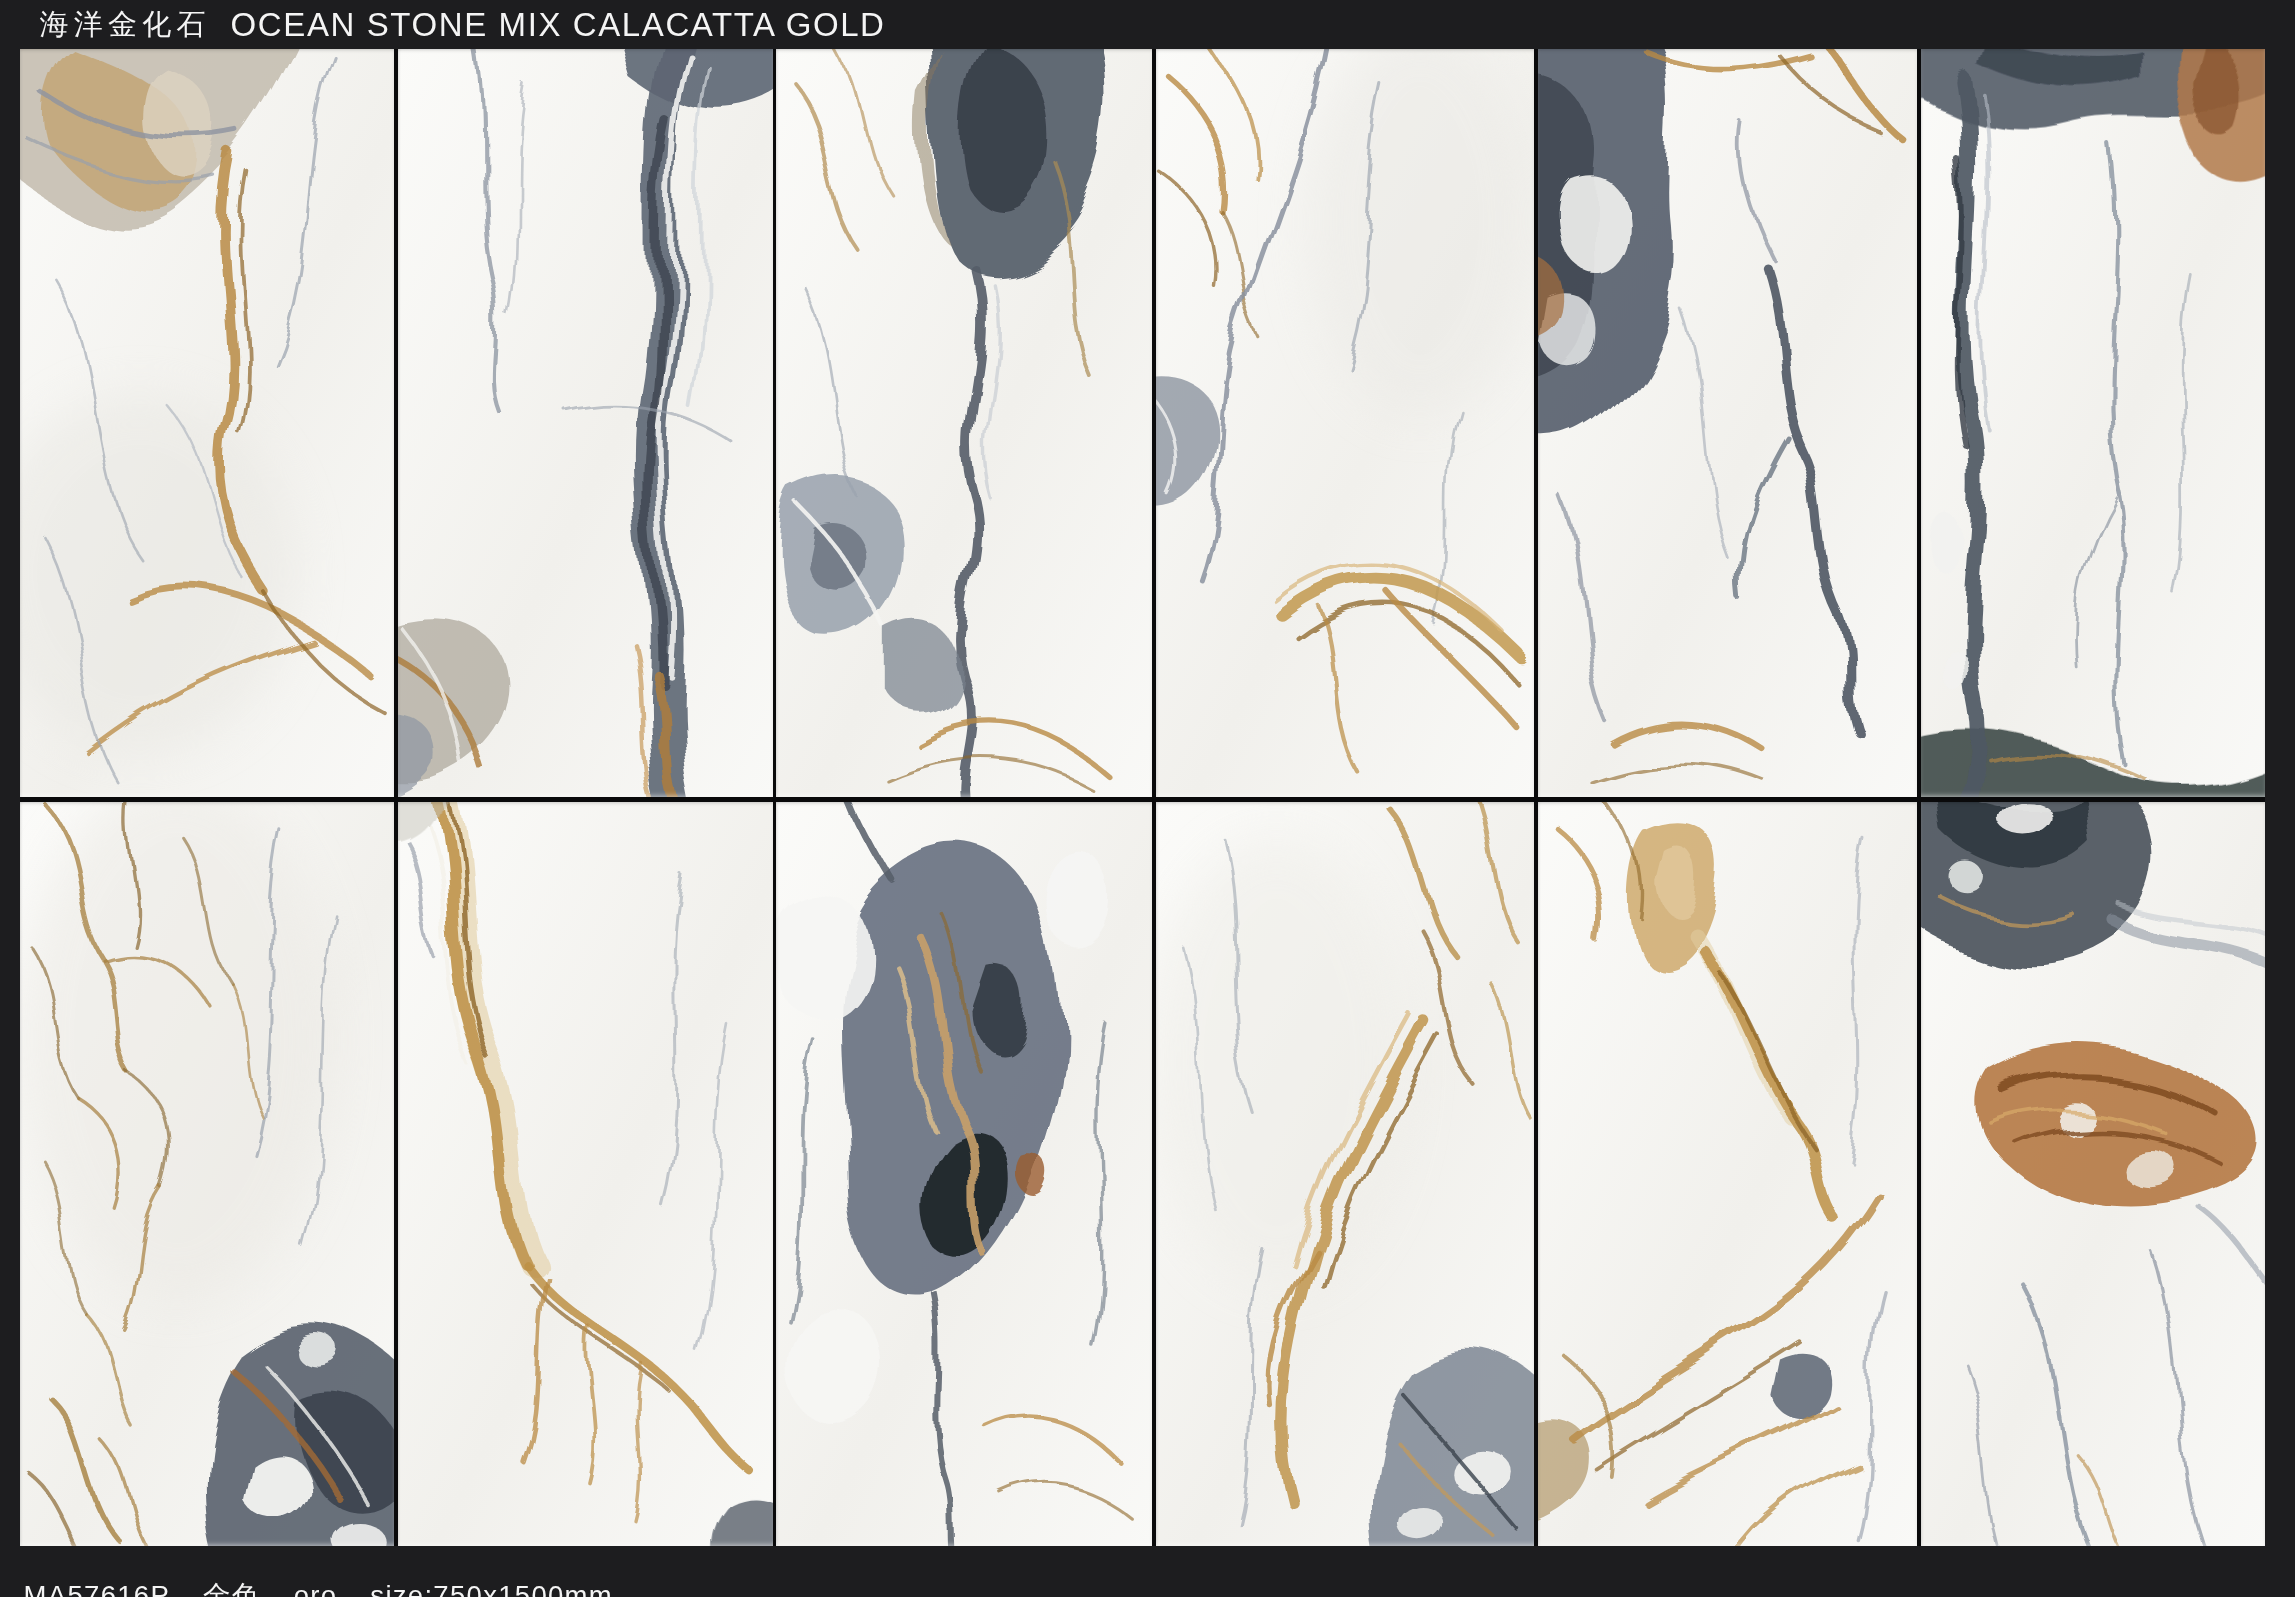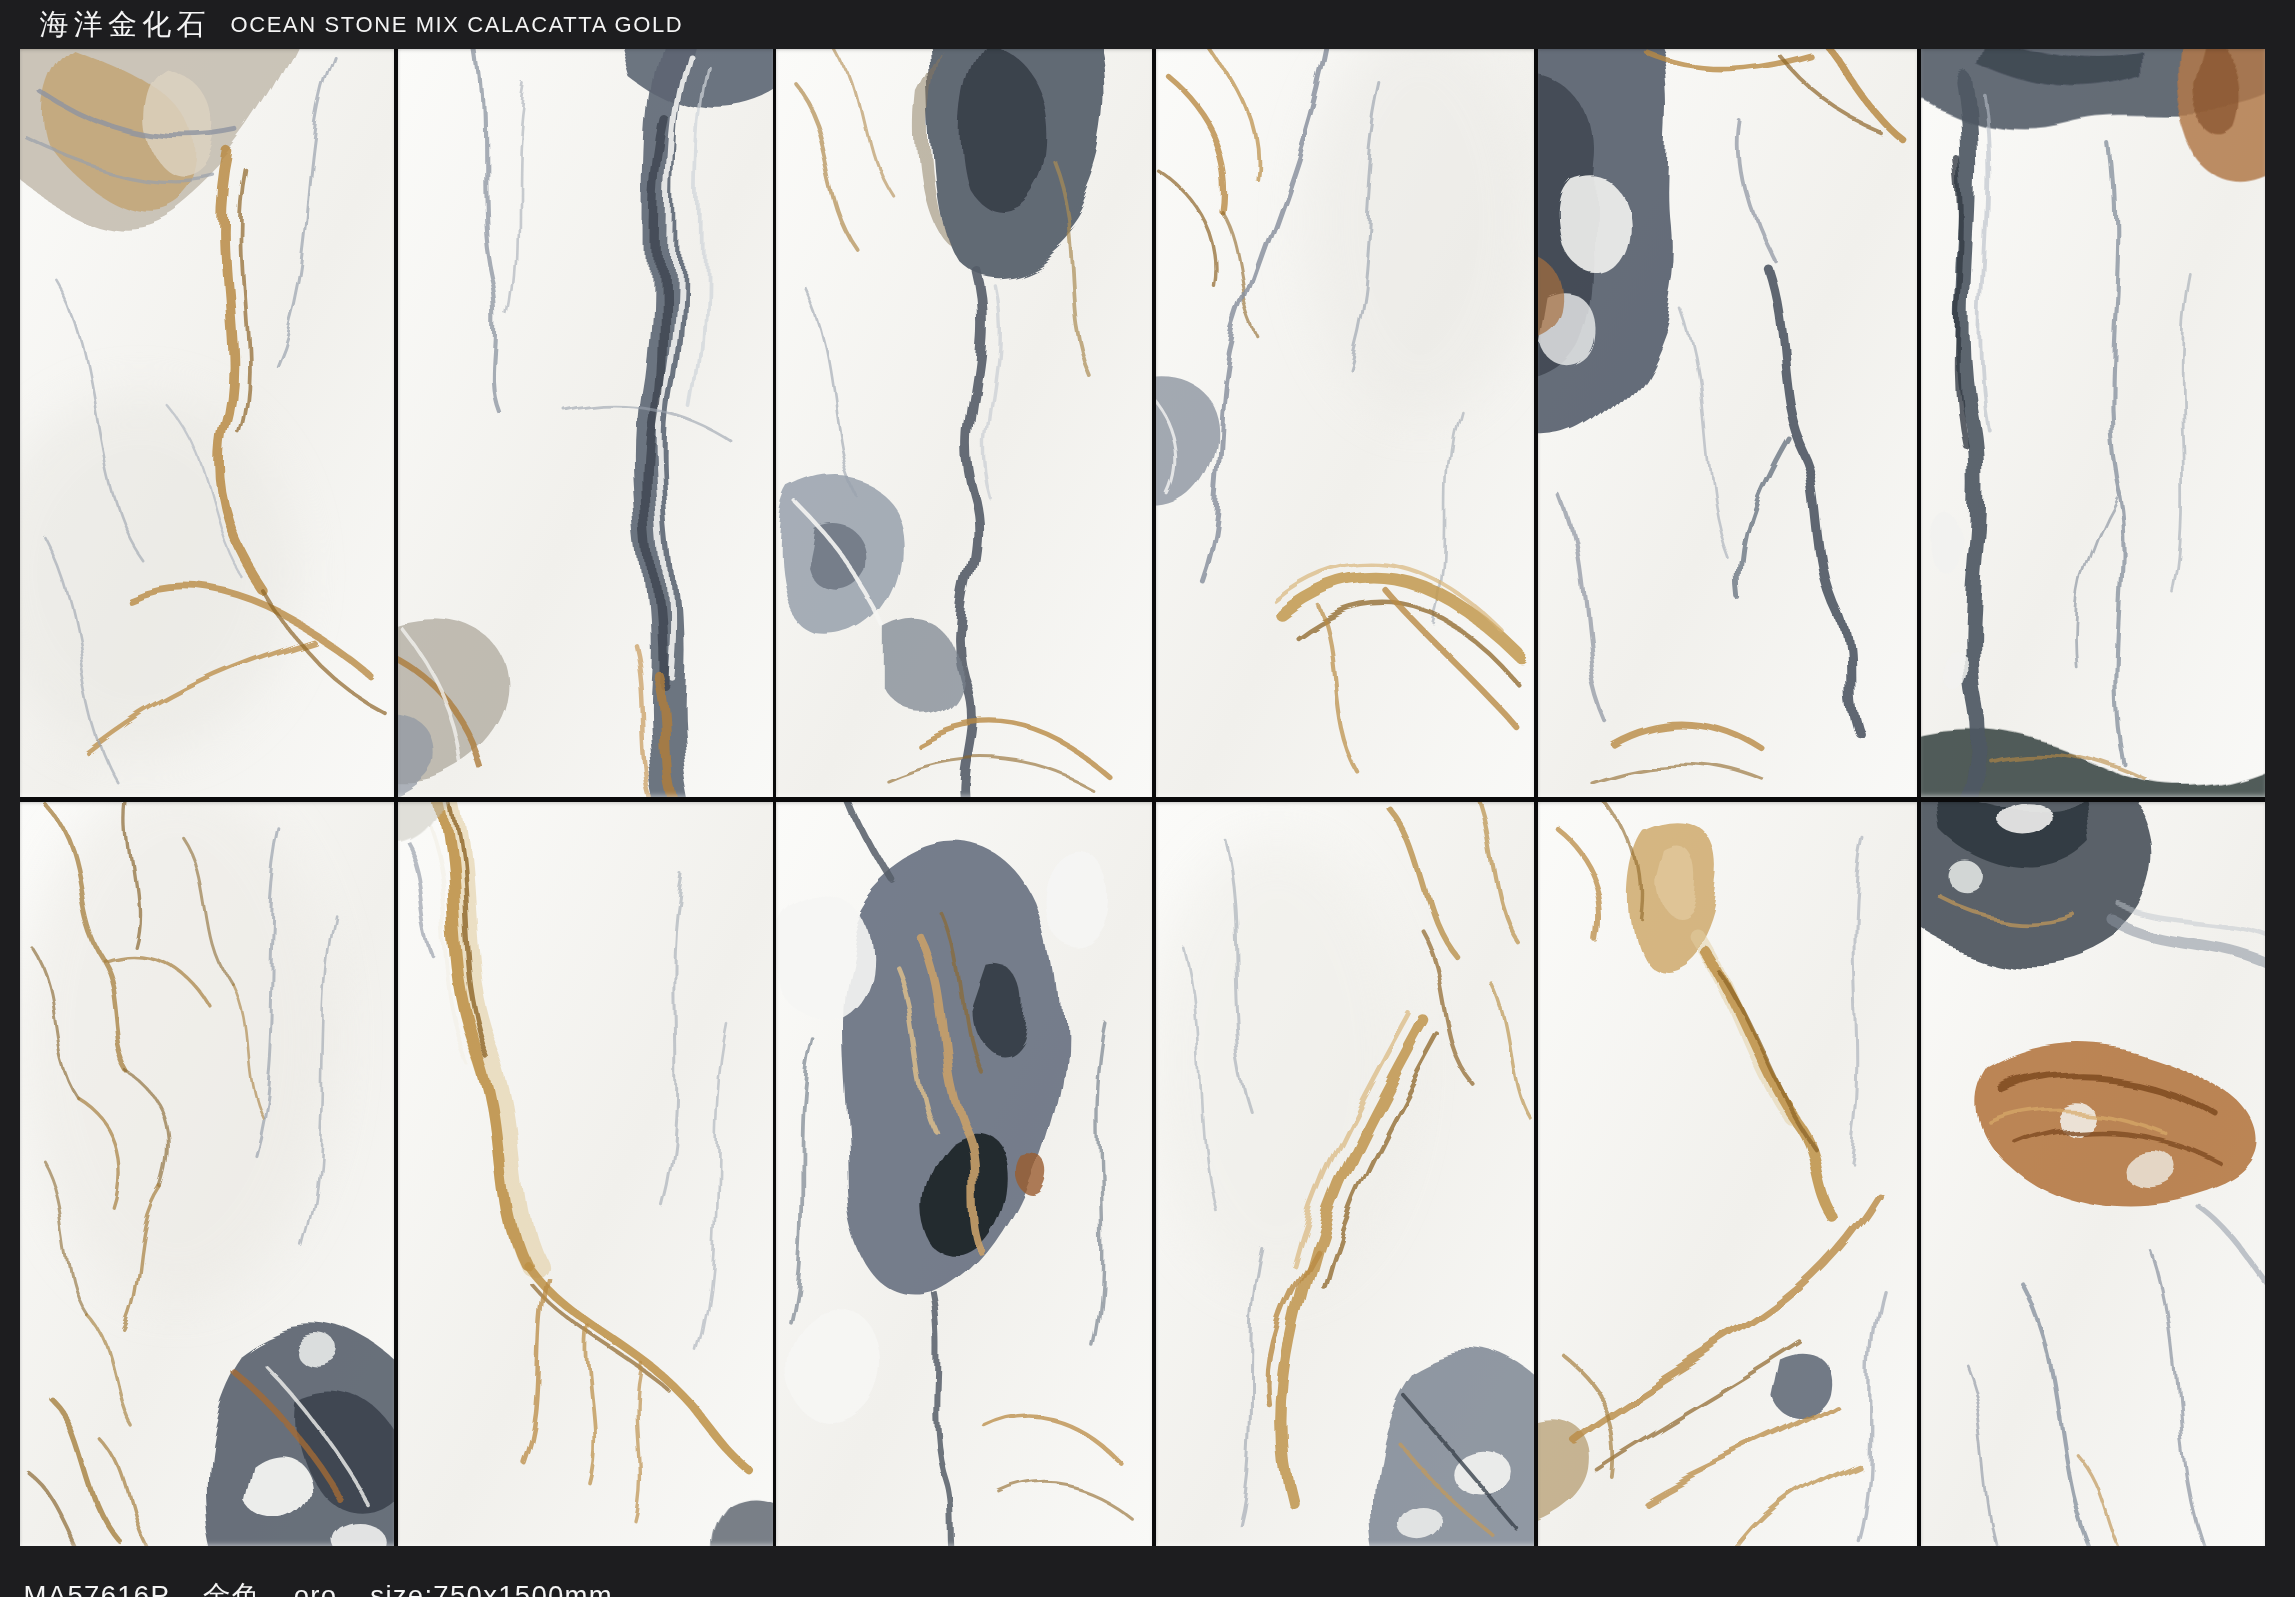--- a/index.html
+++ b/index.html
@@ -1,20 +1,20 @@
 <!DOCTYPE html>
 <html style="font-size:10.5px"><head>
 <meta charset="utf-8">
 <style>
   html,body{margin:0;padding:0;background:#1d1d1f;}
   .page{position:relative;width:2295px;height:1597px;background:#1d1d1f;overflow:hidden;
         font-family:"Liberation Sans",sans-serif;color:#f4f4f4;}
   .header{position:absolute;left:23.6px;top:0;height:49px;display:flex;align-items:center;gap:20px;white-space:nowrap;margin-left:16px;}
   .title-zh{font-size:29px;letter-spacing:5.2px;font-weight:500;}
-  .title-en{font-size:22px;letter-spacing:1.6px;font-weight:400;}
+  .title-en{font-size:33px;letter-spacing:1.6px;font-weight:400;}
   .grid{position:absolute;left:19.7px;top:49px;display:grid;background:#0a0a0b;
         grid-template-columns:374px 375px 376px 378px 379px 344px;
         grid-template-rows:748px 744px;column-gap:3.9px;row-gap:4.6px;}
   .tile{position:relative;overflow:hidden;background:#f6f5f2;}
   .tile::after{content:"";position:absolute;inset:0;pointer-events:none;
         box-shadow:inset 0 -3.3px 5.2px -2px rgba(255,255,255,.55),
                    inset 0 2px 4.6px -2px rgba(0,0,0,.30),
                    inset 2px 0 3.9px -2.6px rgba(0,0,0,.20);}
   .tex{position:absolute;inset:0;width:100%;height:100%;display:block;}
   .tex .v{fill:none;stroke-linecap:round;stroke-linejoin:round;}

